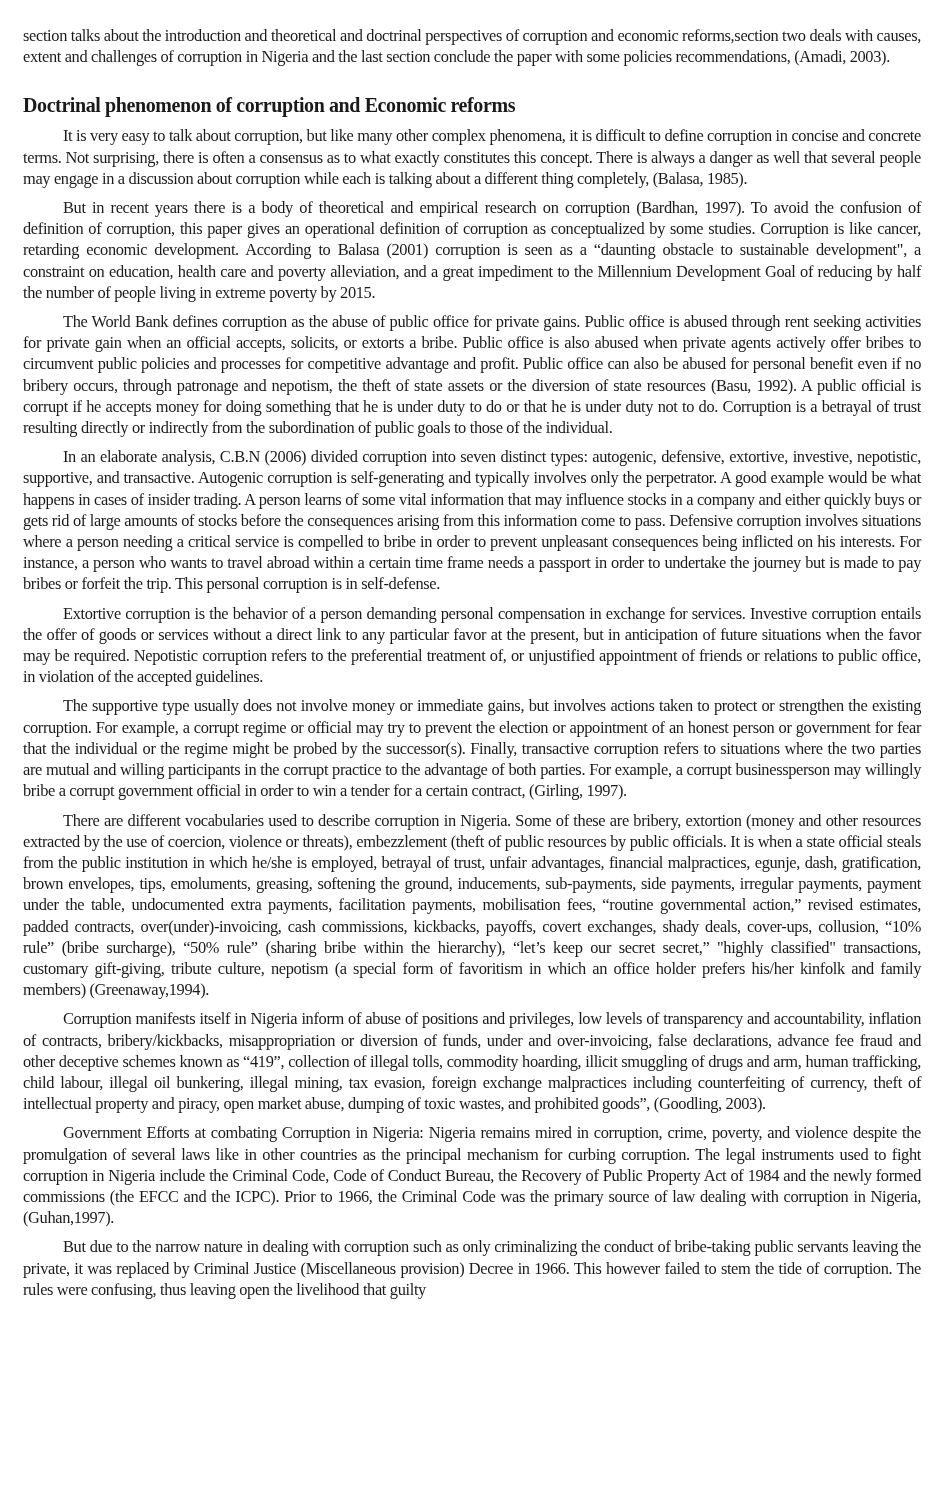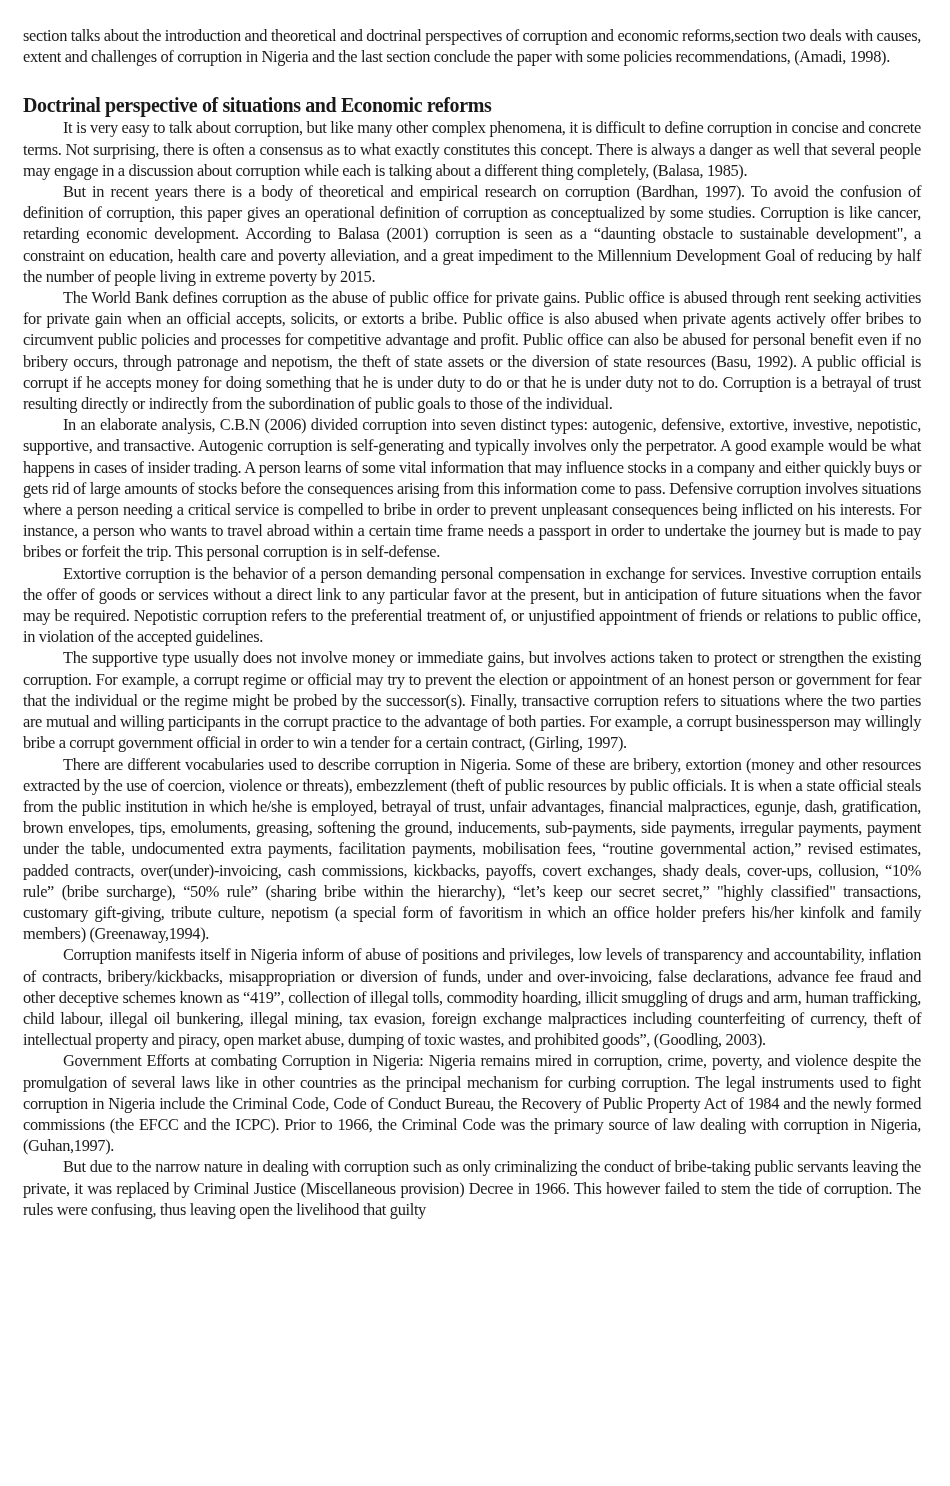--- a/index.html
+++ b/index.html
@@ -24,36 +24,37 @@
     p {
       margin: 0;
       font-size: 16.4px;
       line-height: 21.2px;
       text-align: justify;
       letter-spacing: -0.35px;
       word-spacing: 0px;
     }
     p.indent {
       text-indent: 40px;
+      margin-top: 8px;
     }
     h2 {
       margin: 26px 0 0 0;
       font-size: 20px;
       line-height: 24px;
       font-weight: bold;
       letter-spacing: -0.4px;
     }
   </style>
 </head>
 <body>
 
 <div class="page">
-  <p>section talks about the introduction and theoretical and doctrinal perspectives of corruption and economic reforms,section two deals with causes, extent and challenges of corruption in Nigeria and the last section conclude the paper with some policies recommendations, (Amadi, 1998).</p>
+  <p>section talks about the introduction and theoretical and doctrinal perspectives of corruption and economic reforms,section two deals with causes, extent and challenges of corruption in Nigeria and the last section conclude the paper with some policies recommendations, (Amadi, 2003).</p>
 
-  <h2>Doctrinal perspective of situations and Economic reforms</h2>
+  <h2>Doctrinal phenomenon of corruption and Economic reforms</h2>
 
   <p class="indent">It is very easy to talk about corruption, but like many other complex phenomena, it is difficult to define corruption in concise and concrete terms. Not surprising, there is often a consensus as to what exactly constitutes this concept. There is always a danger as well that several people may engage in a discussion about corruption while each is talking about a different thing completely, (Balasa, 1985).</p>
   <p class="indent">But in recent years there is a body of theoretical and empirical research on corruption (Bardhan, 1997). To avoid the confusion of definition of corruption, this paper gives an operational definition of corruption as conceptualized by some studies. Corruption is like cancer, retarding economic development. According to Balasa (2001) corruption is seen as a “daunting obstacle to sustainable development", a constraint on education, health care and poverty alleviation, and a great impediment to the Millennium Development Goal of reducing by half the number of people living in extreme poverty by 2015.</p>
   <p class="indent">The World Bank defines corruption as the abuse of public office for private gains. Public office is abused through rent seeking activities for private gain when an official accepts, solicits, or extorts a bribe. Public office is also abused when private agents actively offer bribes to circumvent public policies and processes for competitive advantage and profit. Public office can also be abused for personal benefit even if no bribery occurs, through patronage and nepotism, the theft of state assets or the diversion of state resources (Basu, 1992). A public official is corrupt if he accepts money for doing something that he is under duty to do or that he is under duty not to do. Corruption is a betrayal of trust resulting directly or indirectly from the subordination of public goals to those of the individual.</p>
   <p class="indent">In an elaborate analysis, C.B.N (2006) divided corruption into seven distinct types: autogenic, defensive, extortive, investive, nepotistic, supportive, and transactive. Autogenic corruption is self-generating and typically involves only the perpetrator. A good example would be what happens in cases of insider trading. A person learns of some vital information that may influence stocks in a company and either quickly buys or gets rid of large amounts of stocks before the consequences arising from this information come to pass. Defensive corruption involves situations where a person needing a critical service is compelled to bribe in order to prevent unpleasant consequences being inflicted on his interests. For instance, a person who wants to travel abroad within a certain time frame needs a passport in order to undertake the journey but is made to pay bribes or forfeit the trip. This personal corruption is in self-defense.</p>
   <p class="indent">Extortive corruption is the behavior of a person demanding personal compensation in exchange for services. Investive corruption entails the offer of goods or services without a direct link to any particular favor at the present, but in anticipation of future situations when the favor may be required. Nepotistic corruption refers to the preferential treatment of, or unjustified appointment of friends or relations to public office, in violation of the accepted guidelines.</p>
   <p class="indent">The supportive type usually does not involve money or immediate gains, but involves actions taken to protect or strengthen the existing corruption. For example, a corrupt regime or official may try to prevent the election or appointment of an honest person or government for fear that the individual or the regime might be probed by the successor(s). Finally, transactive corruption refers to situations where the two parties are mutual and willing participants in the corrupt practice to the advantage of both parties. For example, a corrupt businessperson may willingly bribe a corrupt government official in order to win a tender for a certain contract, (Girling, 1997).</p>
   <p class="indent">There are different vocabularies used to describe corruption in Nigeria. Some of these are bribery, extortion (money and other resources extracted by the use of coercion, violence or threats), embezzlement (theft of public resources by public officials. It is when a state official steals from the public institution in which he/she is employed, betrayal of trust, unfair advantages, financial malpractices, egunje, dash, gratification, brown envelopes, tips, emoluments, greasing, softening the ground, inducements, sub-payments, side payments, irregular payments, payment under the table, undocumented extra payments, facilitation payments, mobilisation fees, “routine governmental action,” revised estimates, padded contracts, over(under)-invoicing, cash commissions, kickbacks, payoffs, covert exchanges, shady deals, cover-ups, collusion, “10% rule” (bribe surcharge), “50% rule” (sharing bribe within the hierarchy), “let’s keep our secret secret,” "highly classified" transactions, customary gift-giving, tribute culture, nepotism (a special form of favoritism in which an office holder prefers his/her kinfolk and family members) (Greenaway,1994).</p>
   <p class="indent">Corruption manifests itself in Nigeria inform of abuse of positions and privileges, low levels of transparency and accountability, inflation of contracts, bribery/kickbacks, misappropriation or diversion of funds, under and over-invoicing, false declarations, advance fee fraud and other deceptive schemes known as “419”, collection of illegal tolls, commodity hoarding, illicit smuggling of drugs and arm, human trafficking, child labour, illegal oil bunkering, illegal mining, tax evasion, foreign exchange malpractices including counterfeiting of currency, theft of intellectual property and piracy, open market abuse, dumping of toxic wastes, and prohibited goods”, (Goodling, 2003).</p>
   <p class="indent">Government Efforts at combating Corruption in Nigeria: Nigeria remains mired in corruption, crime, poverty, and violence despite the promulgation of several laws like in other countries as the principal mechanism for curbing corruption. The legal instruments used to fight corruption in Nigeria include the Criminal Code, Code of Conduct Bureau, the Recovery of Public Property Act of 1984 and the newly formed commissions (the EFCC and the ICPC). Prior to 1966, the Criminal Code was the primary source of law dealing with corruption in Nigeria, (Guhan,1997).</p>

